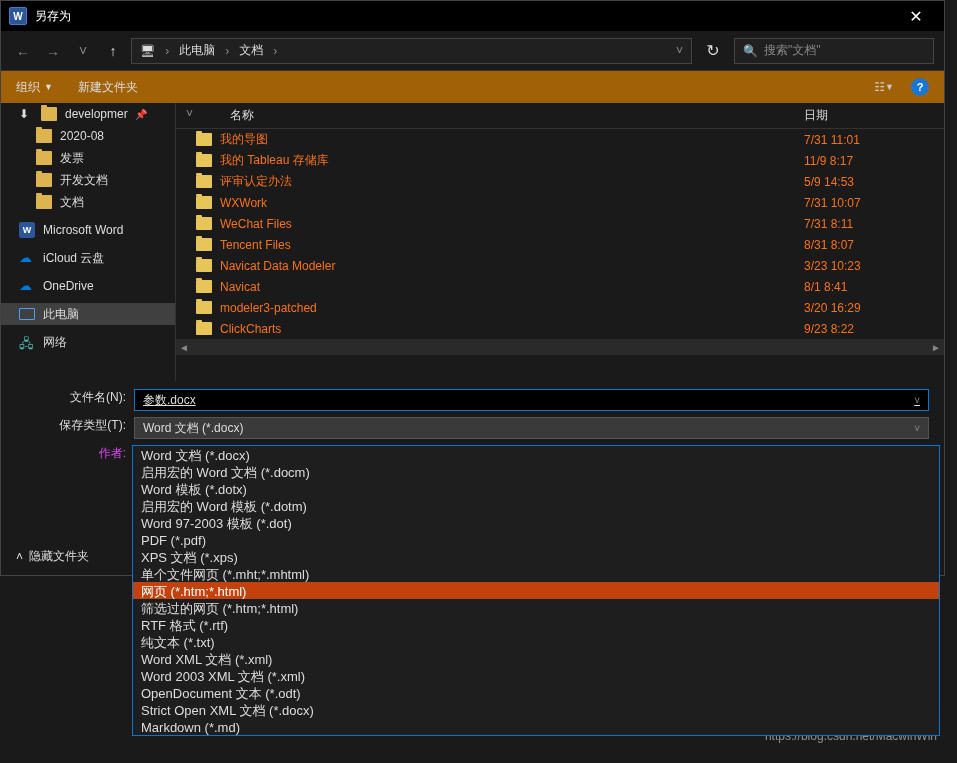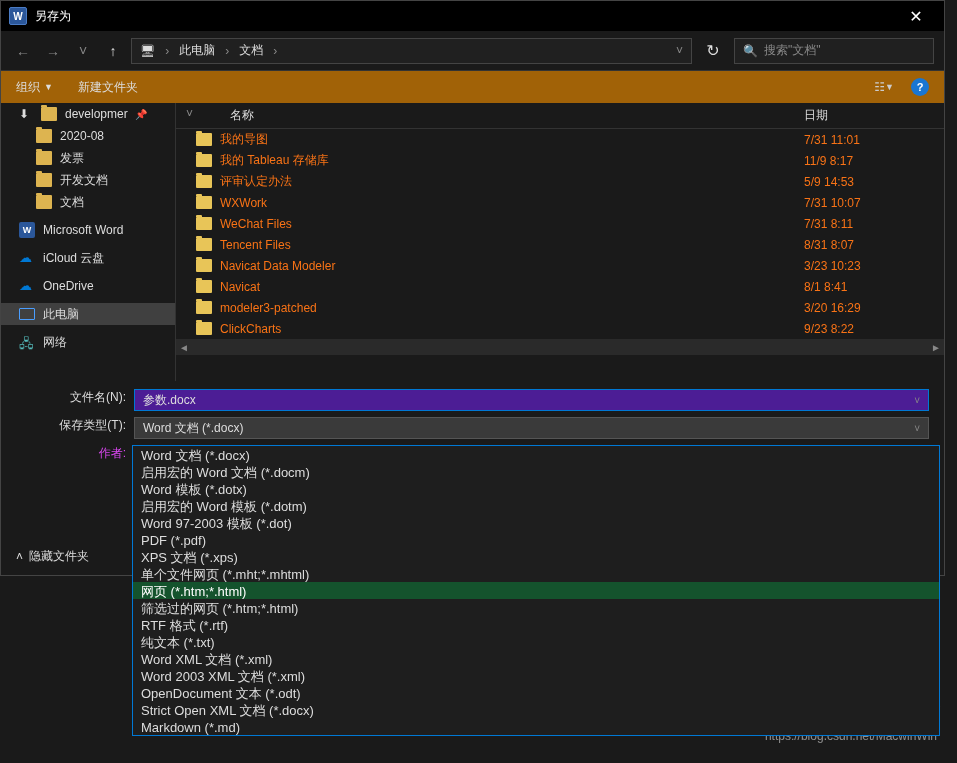--- a/index.html
+++ b/index.html
@@ -69,30 +69,30 @@
     
     .hscroll { height: 16px; background: #2a2a2a; display: flex; align-items: center; }
     .hscroll-arrow { width: 16px; text-align: center; color: #888; font-size: 10px; }
     .hscroll-track { flex: 1; height: 12px; }
     .hscroll-arrow.right { margin-left: auto; }
     
     .form-area { padding: 8px 15px; background: #1a1a1a; }
     .form-row { display: flex; align-items: flex-start; margin-bottom: 6px; gap: 8px; }
     .form-label { width: 110px; text-align: right; color: #ddd; font-size: 12px; }
     .form-input { flex: 1; background: #1e1e1e; border: 1px solid #555; height: 22px; color: #ddd; font-size: 12px; padding: 0 8px; display: flex; align-items: center; justify-content: space-between; }
-    .form-input.highlighted { border-color: #0078d4; background: #4c1d95; }
+    .form-input.highlighted { border-color: #0078d4; background: #000000; text-decoration: underline; }
     .form-dropdown-arrow { color: #888; font-size: 10px; }
     .author-label { width: 110px; text-align: right; color: #d946ef; font-size: 12px; }
     
     .dropdown-list {
       position: absolute; left: 132px; top: 445px; width: 808px; background: #1e1e1e;
       border: 1px solid #0078d4; z-index: 100; max-height: 310px; overflow-y: auto;
     }
     .dropdown-item { padding: 1px 8px; color: #ddd; font-size: 13px; cursor: pointer; height: 17px; line-height: 17px; }
-    .dropdown-item.selected { background: #14532d; color: #fff; }
+    .dropdown-item.selected { background: #c2410c; color: #fff; }
     
     .bottom-bar { position: absolute; bottom: 10px; left: 15px; display: flex; align-items: center; gap: 6px; color: #ddd; font-size: 12px; cursor: pointer; }
     
     .watermark { position: absolute; right: 20px; bottom: 20px; color: rgba(255,255,255,0.7); font-size: 20px; text-align: right; pointer-events: none; font-style: italic; }
     .watermark-sub { font-size: 12px; font-style: normal; color: rgba(255,255,255,0.5); }
   </style>
 </head>
 <body>
 
 <div class="dialog">

